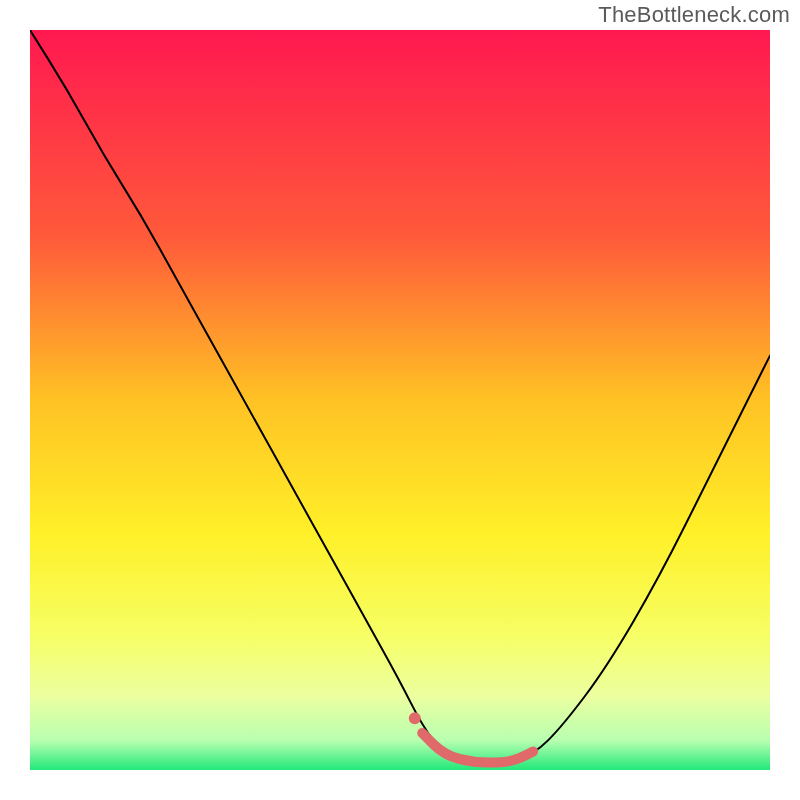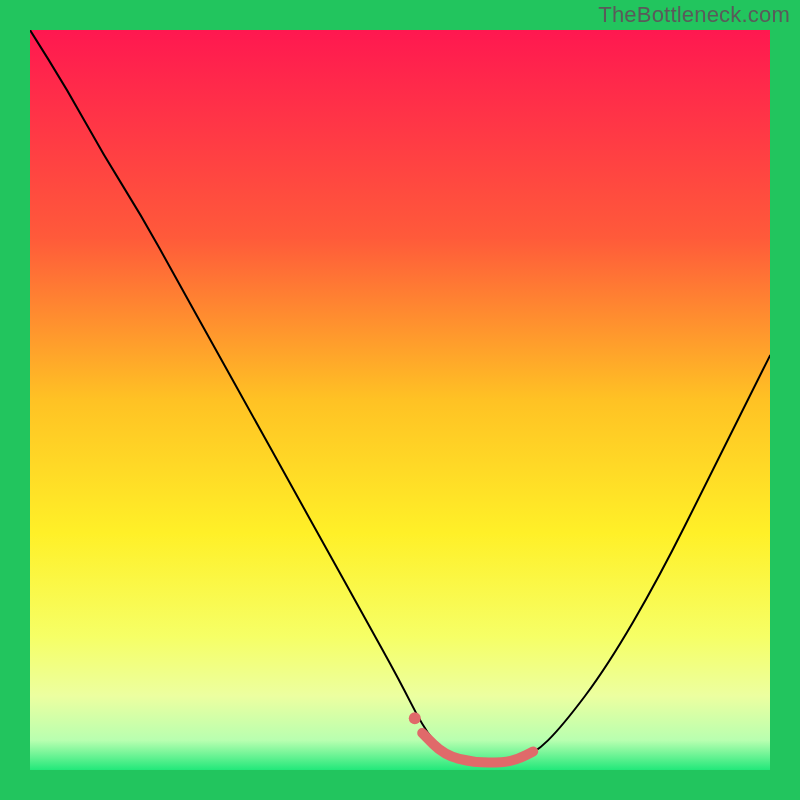--- a/index.html
+++ b/index.html
@@ -8,21 +8,21 @@
     width: 800px;
     height: 800px;
     background: #000;
     font-family: -apple-system, BlinkMacSystemFont, "Segoe UI", Arial, sans-serif;
     overflow: hidden;
   }
   .frame {
     position: relative;
     width: 800px;
     height: 800px;
-    background: #22c55e;
+    background: #ffffff;
   }
   .watermark {
     position: absolute;
     top: 2px;
     right: 10px;
     color: #5a5a5a;
     font-size: 22px;
     font-weight: 500;
     letter-spacing: 0.2px;
     z-index: 10;

